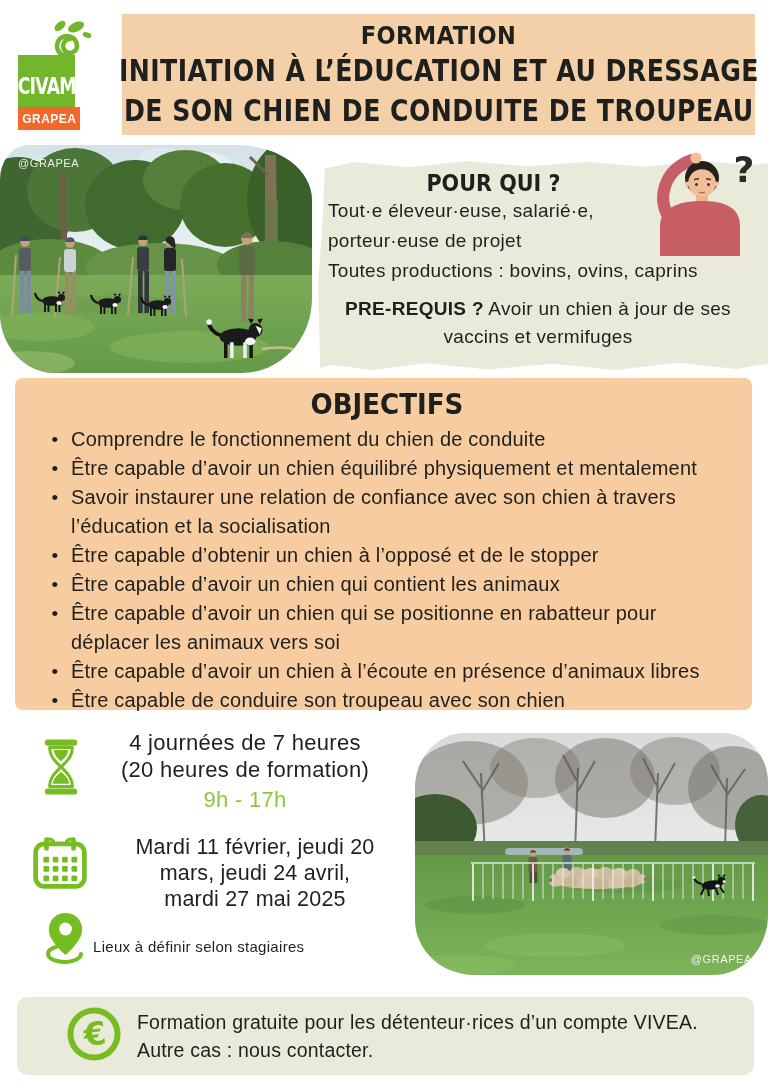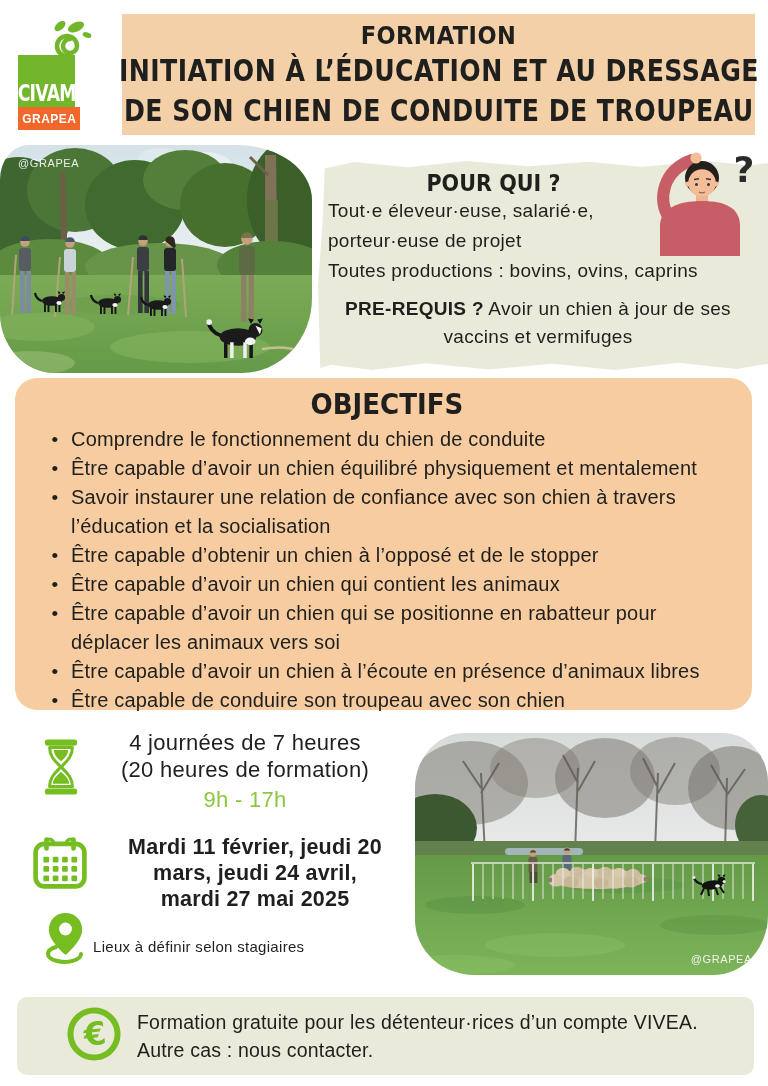--- a/index.html
+++ b/index.html
@@ -13,21 +13,21 @@
   .page{position:relative;width:768px;height:1086px;background:#fff;overflow:hidden}
 
   .cond{display:inline-block;transform:scaleX(.84);transform-origin:50% 50%;white-space:nowrap}
   .cond90{display:inline-block;transform:scaleX(.9);transform-origin:50% 50%;white-space:nowrap}
   .hfont{font-family:"DejaVu Sans","Liberation Sans",sans-serif;font-weight:800}
 
   
   .logo{position:absolute;left:18px;top:22px;width:64px;height:110px}
   .logo .sprout{position:absolute;left:24px;top:-2px;width:50px;height:40px;color:var(--logo-green)}
   .logo-green{position:absolute;left:0;top:33px;width:57px;height:52px;background:var(--logo-green);
-    display:flex;align-items:flex-end;justify-content:center;padding-bottom:1px}
+    display:flex;align-items:flex-end;justify-content:center;padding-bottom:8px}
   .logo-green span{color:#fff;font-size:23px;font-weight:800;transform:scaleX(.75);transform-origin:50% 100%;
     font-family:"DejaVu Sans",sans-serif;letter-spacing:-1px}
   .logo-orange{position:absolute;left:0;top:85px;width:62px;height:23px;background:var(--logo-orange);
     display:flex;align-items:center;justify-content:center}
   .logo-orange span{color:#fff;font-size:13px;font-weight:700;transform:scaleX(.92);letter-spacing:.5px}
 
   
   .title-block{position:absolute;left:122px;top:14px;width:633px;height:121px;background:var(--peach);
     display:flex;flex-direction:column;align-items:center;justify-content:center;padding-top:2px}
   .title-block .kicker{font-size:25px;line-height:30px;letter-spacing:.5px}
@@ -52,35 +52,35 @@
   .wm{position:absolute;color:#fff;opacity:.88;font-size:11px;letter-spacing:.6px}
   .wm-top{left:18px;top:12px}
   .wm-bot{right:16px;bottom:10px}
 
   
   .person{position:absolute;left:640px;top:146px;width:120px;height:110px;z-index:3}
   .person svg{width:100%;height:100%}
 
   
   .objectifs{position:absolute;left:15px;top:378px;width:737px;height:332px;background:var(--peach-deep);
-    border-radius:22px;padding:9px 28px 0 34px}
+    border-radius:8px;padding:9px 28px 0 34px}
   .objectifs h2{text-align:center;font-size:29px;line-height:34px;margin-bottom:4px}
   .obj-list{list-style:none}
   .obj-item{display:flex;gap:10px;font-size:20px;line-height:29px;letter-spacing:.2px}
   .obj-item::before{content:"•";width:12px;flex:0 0 12px;text-align:center;font-size:19px}
 
   
   .icon{position:absolute;color:var(--green)}
   .icon svg{display:block;width:100%;height:100%}
   .ic-hourglass{left:42px;top:739px;width:38px;height:56px}
   .ic-calendar{left:33px;top:837px;width:54px;height:52px}
   .ic-pin{left:42px;top:911px;width:47px;height:56px}
   .duration{position:absolute;left:95px;top:729px;width:300px;text-align:center;font-size:22px;line-height:27px;letter-spacing:.3px}
   .duration .hours{color:var(--green-light);margin-top:3px}
-  .dates{position:absolute;left:90px;top:834px;width:330px;text-align:center;font-weight:700;font-size:21.5px;line-height:26px;letter-spacing:.2px}
+  .dates{position:absolute;left:90px;top:834px;width:330px;text-align:center;font-weight:400;font-size:21.5px;line-height:26px;letter-spacing:.2px}
   .location{position:absolute;left:93px;top:938px;width:345px;font-size:15px;letter-spacing:.3px}
 
   
   .footer{position:absolute;left:17px;top:997px;width:737px;height:78px;background:var(--beige);border-radius:10px}
   .ic-euro{left:48px;top:8px;width:58px;height:58px;position:absolute}
   .footer-text{position:absolute;left:120px;top:11px;font-size:19.5px;line-height:28px;letter-spacing:.2px}
 </style>
 </head>
 <body>
 

